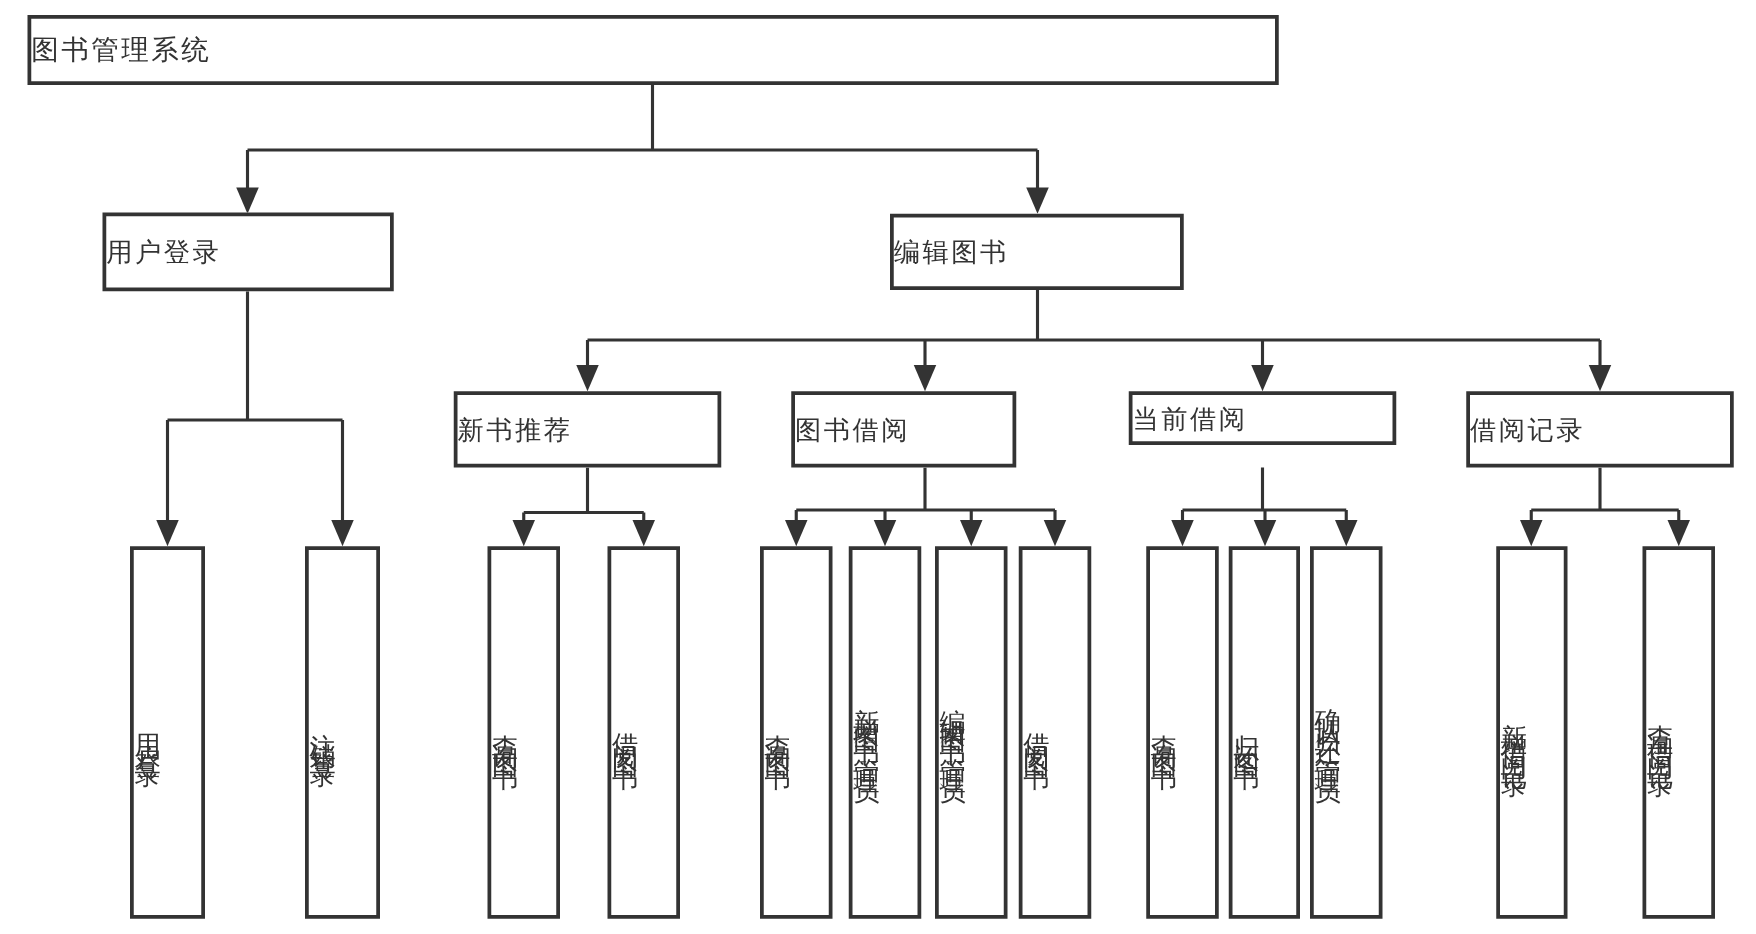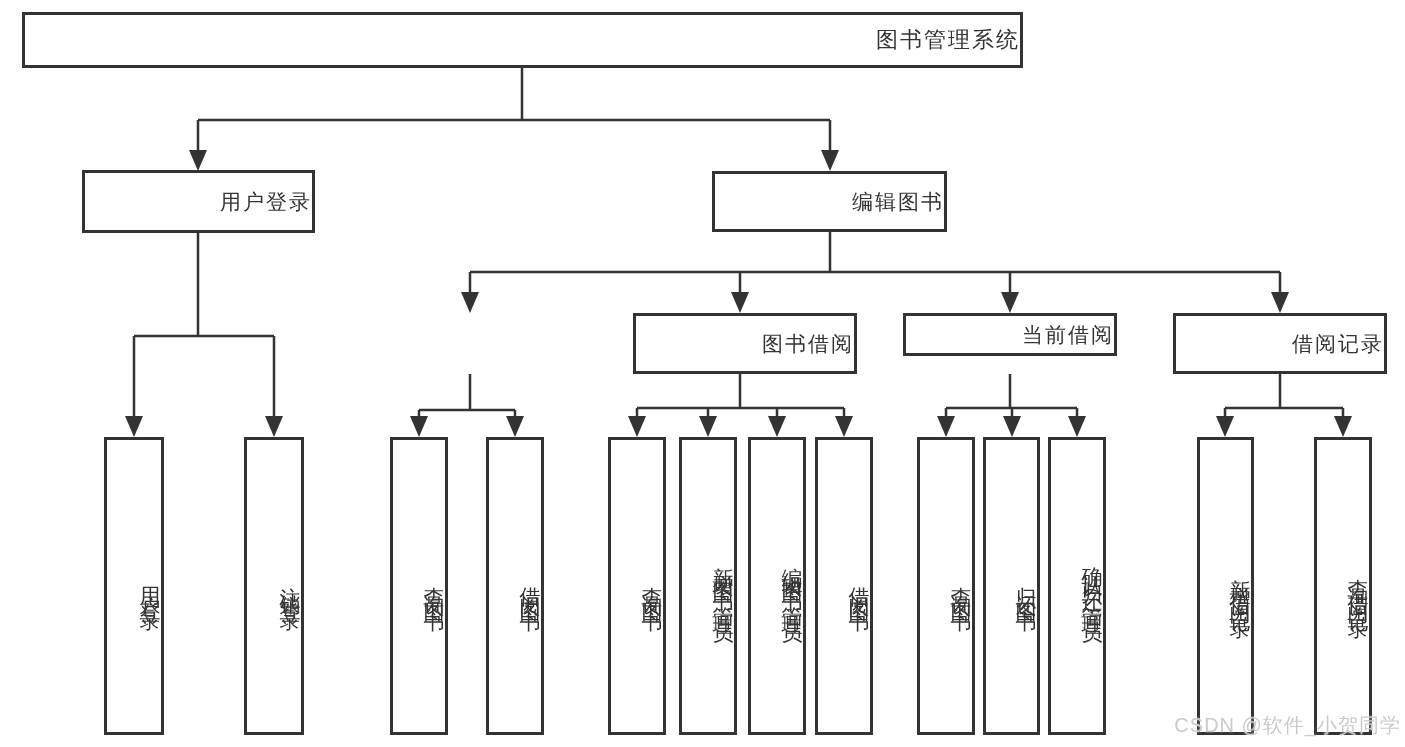--- a/index.html
+++ b/index.html
@@ -18,21 +18,21 @@
     width: 1405px; height: 747px;
     z-index: 1;
   }
   .node {
     position: absolute;
     background: #ffffff;
     border: 3px solid #333333;
     color: #333333;
     display: flex;
     align-items: center;
-    justify-content: flex-end;
+    justify-content: flex-start;
     z-index: 2;
   }
   .hbox {
     font-size: 21px;
     letter-spacing: 2px;
     white-space: nowrap;
   }
   .hbox.root { font-size: 22px; }
   .vbox .vtext {
     writing-mode: vertical-rl;
@@ -103,21 +103,24 @@
     <span>图书管理系统</span>
   </div>
 
   <div class="node hbox" style="left:82px; top:170px; width:233px; height:63px;">
     <span>用户登录</span>
   </div>
   <div class="node hbox" style="left:712px; top:171px; width:235px; height:61px;">
     <span>编辑图书</span>
   </div>
 
-  <div class="node hbox" style="left:633px; top:313px; width:224px; height:61px;">
+  <div class="node hbox" style="left:363px; top:313px; width:214px; height:61px;">
+    <span>新书推荐</span>
+  </div>
+  <div class="node hbox" style="left:633px; top:313px; width:180px; height:61px;">
     <span>图书借阅</span>
   </div>
   <div class="node hbox" style="left:903px; top:313px; width:214px; height:43px;">
     <span>当前借阅</span>
   </div>
   <div class="node hbox" style="left:1173px; top:313px; width:214px; height:61px;">
     <span>借阅记录</span>
   </div>
 
   <div class="node vbox" style="left:104px; top:437px; width:60px; height:298px;">
@@ -157,15 +160,14 @@
     <span class="vtext">确认归还（管理员）</span>
   </div>
 
   <div class="node vbox" style="left:1197px; top:437px; width:57px; height:298px;">
     <span class="vtext">新增借阅记录</span>
   </div>
   <div class="node vbox" style="left:1314px; top:437px; width:58px; height:298px;">
     <span class="vtext">查询借阅记录</span>
   </div>
 
-  <div class="watermark">CSDN @软件_小贺同学</div>
 
 </div>
 
 </body></html>

